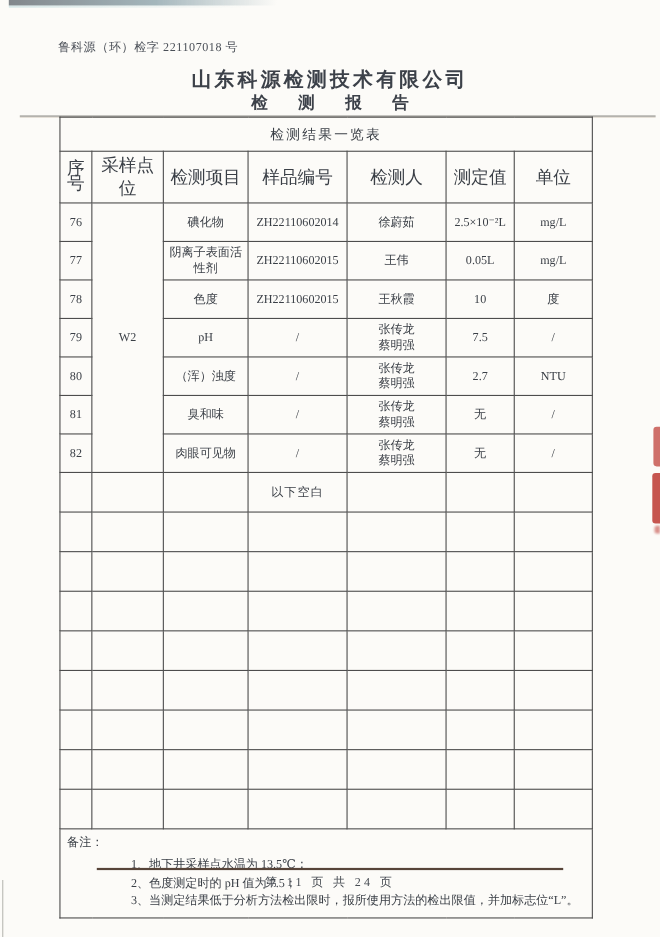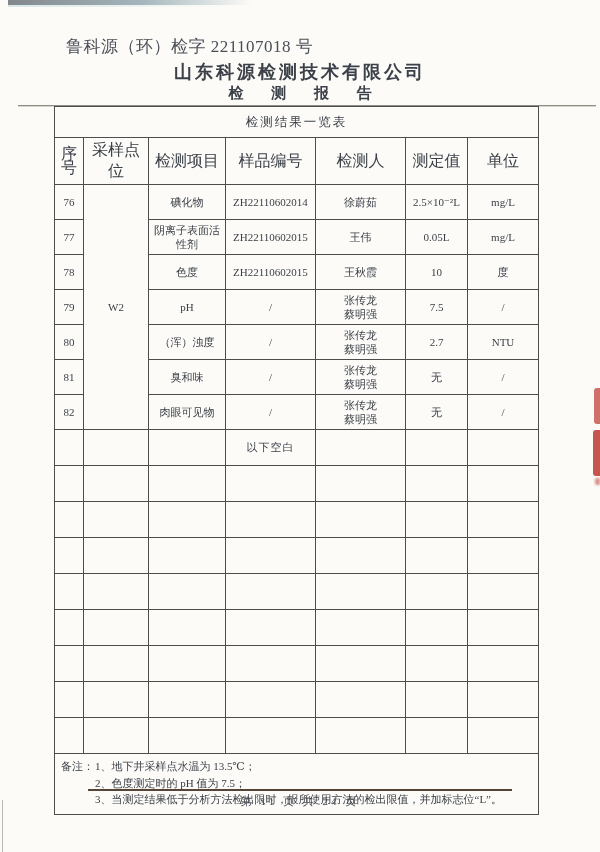--- a/index.html
+++ b/index.html
@@ -12,21 +12,21 @@
   .scan-strip{
     position:absolute;left:8px;top:0;width:244px;height:5px;
     background:linear-gradient(to right,#646b72,#8fa6ae 55%,rgba(170,200,205,0));
     opacity:.8;border-radius:0 0 3px 0;
   }
   .scan-strip:after{
     content:"";position:absolute;left:0;top:5px;width:220px;height:2px;
     background:linear-gradient(to right,rgba(120,180,190,.35),rgba(120,180,190,0));
   }
   .left-edge{position:absolute;left:2px;top:800px;width:1px;height:52px;background:#b9b9b3;}
-  .doc-number{position:absolute;left:66px;top:35px;font-size:17px;letter-spacing:.5px;color:#4a4f57;text-align:center;}
+  .doc-number{position:absolute;left:53px;top:35px;font-size:11px;letter-spacing:.5px;color:#4a4f57;text-align:center;}
   .company{position:absolute;left:0;top:60px;width:100%;text-align:center;
     font-size:18px;font-weight:bold;letter-spacing:3px;color:#3c4149;}
   .report-title{position:absolute;left:0;top:84px;width:100%;text-align:center;
     font-size:15px;font-weight:bold;letter-spacing:12px;text-indent:12px;color:#3c4149;}
   .header-rule{position:absolute;left:18px;top:105px;width:578px;height:1px;
     background:#8e8e88;box-shadow:0 1px 0 rgba(160,140,120,.35);}
 
   table.results{
     position:absolute;left:54px;top:106px;width:484px;
     border-collapse:collapse;table-layout:fixed;
@@ -39,23 +39,23 @@
   tr.title-row th{height:26px;font-size:12.5px;font-weight:normal;letter-spacing:2px;}
   tr.head-row th{height:34px;font-size:16px;font-weight:normal;}
   th.col-no{word-break:break-all;padding:2px 6px;line-height:14px;}
   tbody.data td{height:30px;line-height:14px;margin-top:44px;}
   td.pre{white-space:pre-line;}
   td.item-cell{padding:2px 5px;line-height:14px;}
   tr.blank-row td{height:25px;}
   td.blank-marker{text-align:left;padding-left:6px;letter-spacing:1px;}
   tbody.filler td{height:31px;}
   tfoot td.notes-cell{padding:4px 6px 6px 6px;text-align:left;vertical-align:top;}
-  .notes-wrap{display:flex;align-items:flex-start;font-size:11px;line-height:16.5px;}
+  .notes-wrap{display:flex;align-items:flex-start;font-size:11px;line-height:16.5px;gap:24px;}
   .notes-label{flex:0 0 34px;white-space:nowrap;}
-  .notes-lines{flex:1;}
+  .notes-lines{flex:1;margin-top:20px;}
   .footer-rule{position:absolute;left:88px;top:789px;width:424px;height:2px;background:#574439;}
   .footer-text{position:absolute;left:0;top:794px;width:100%;text-align:center;
     font-size:11px;letter-spacing:3px;color:#474c53;}
   .stamp{position:absolute;right:0;top:386px;width:8px;height:100px;}
   .stamp .s1{position:absolute;right:0;top:2px;width:6px;height:36px;
     background:rgba(190,58,51,.72);border-radius:3px 0 0 3px;filter:blur(.7px);}
   .stamp .s2{position:absolute;right:0;top:44px;width:7px;height:46px;
     background:rgba(185,48,42,.82);border-radius:3px 0 0 3px;filter:blur(.7px);}
   .stamp .s3{position:absolute;right:0;top:92px;width:5px;height:7px;
     background:rgba(190,58,51,.55);border-radius:2px 0 0 2px;filter:blur(.8px);}

